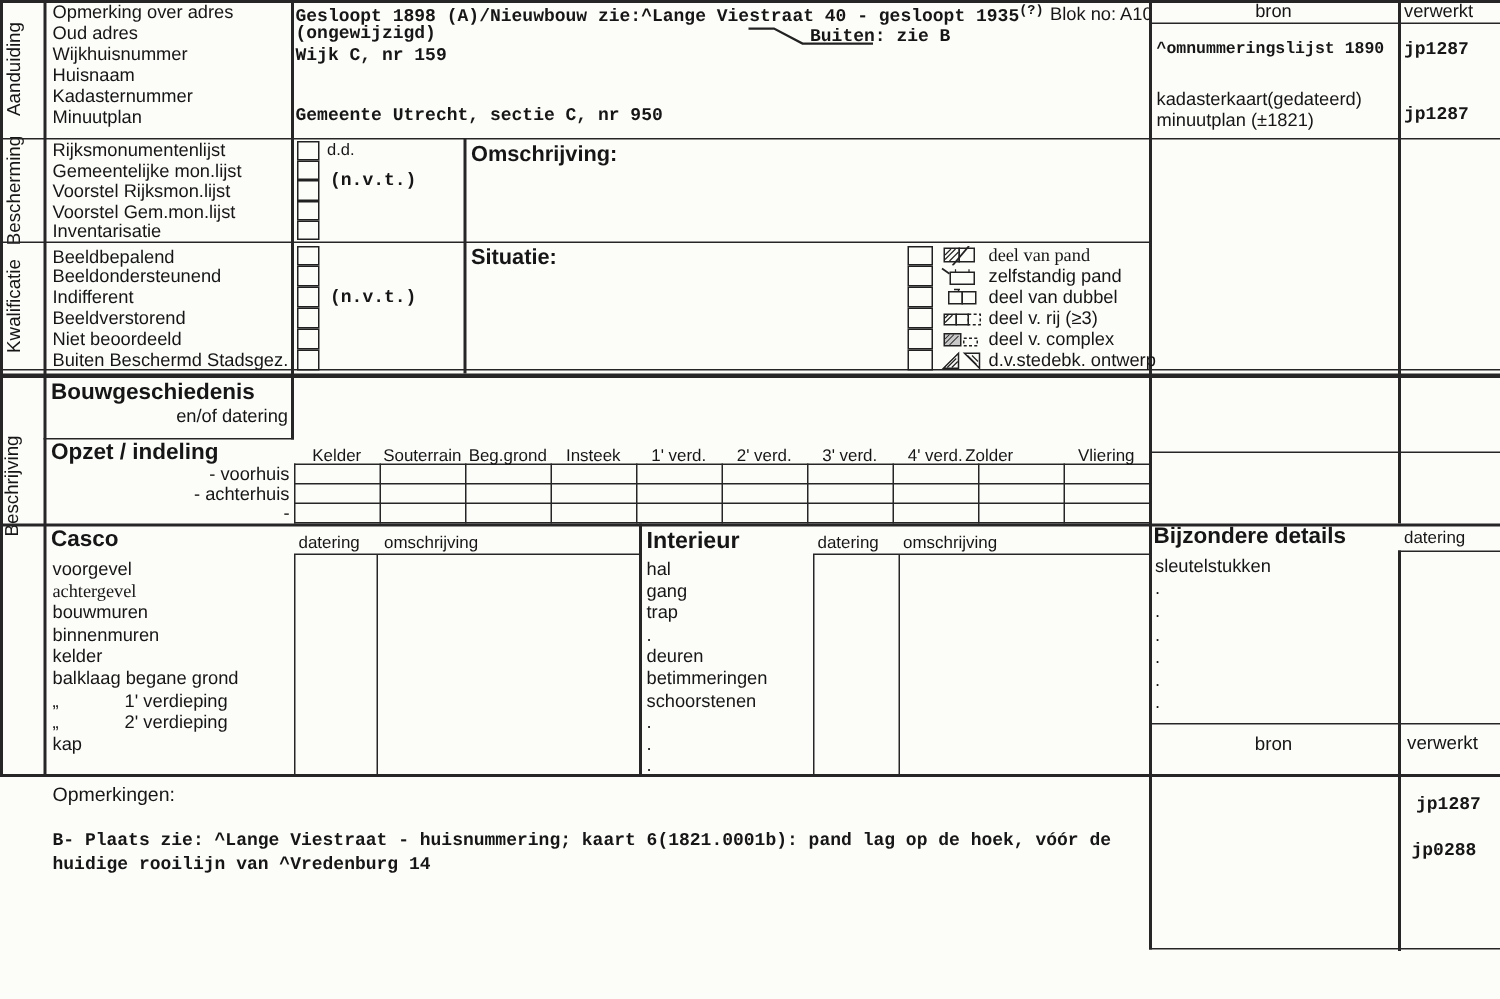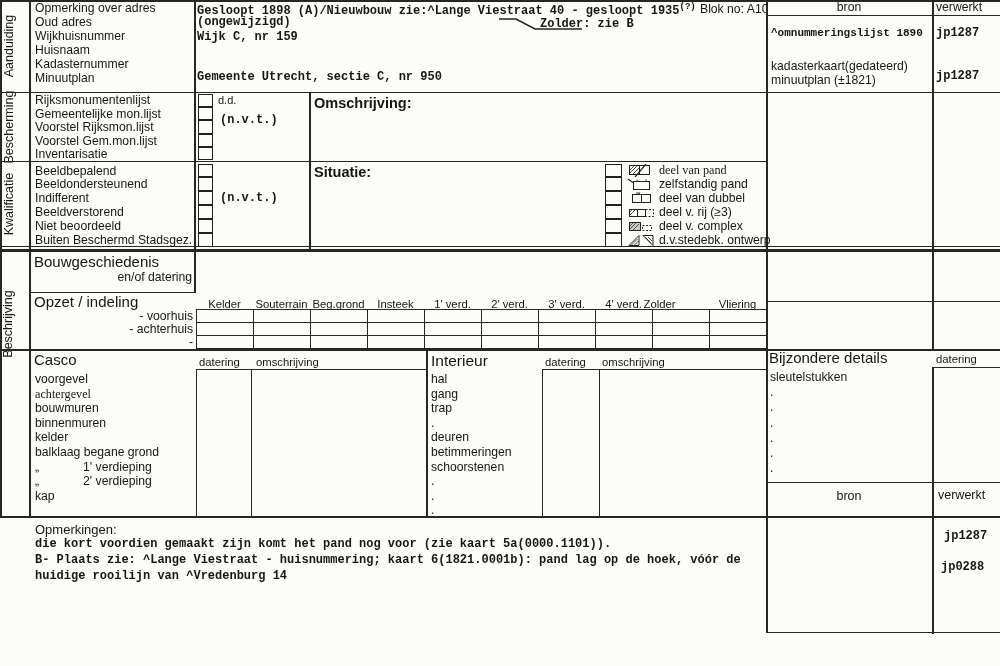--- a/index.html
+++ b/index.html
@@ -5,21 +5,21 @@
   html,body{margin:0;padding:0;background:#e8e8e4;}
   .page{position:relative;width:1000px;height:666px;background:#fcfcf9;overflow:hidden;
         color:#161616;font-family:"Liberation Sans",sans-serif;}
   .ln{position:absolute;background:#262626;}
   .t{position:absolute;white-space:pre;line-height:1.12;}
   .sans{font-family:"Liberation Sans",sans-serif;font-size:12.2px;}
   .mono{font-family:"Liberation Mono",monospace;font-size:12px;font-weight:700;}
   .mono.sm{font-size:11px;}
   .colh{font-size:11.3px;}
   .small{font-size:11px;}
-  .title{font-family:"Liberation Sans",sans-serif;font-weight:400;font-size:15px;}
+  .title{font-family:"Liberation Sans",sans-serif;font-weight:700;font-size:15px;}
   .subh{font-family:"Liberation Sans",sans-serif;font-weight:700;font-size:14.5px;}
   .cb{position:absolute;border:1.6px solid #202020;background:transparent;box-sizing:border-box;}
   .vlabel{position:absolute;transform:rotate(-90deg);text-align:center;height:26px;
           font-size:12.5px;font-family:"Liberation Sans",sans-serif;white-space:nowrap;}
   .icon{position:absolute;}
   .icon svg{display:block;}
   .arrow{position:absolute;}
   sup{font-size:9px;font-family:"Liberation Mono",monospace;font-weight:700;}
 </style>
 </head>
@@ -34,21 +34,21 @@
 
   <div class="t sans" style="left:766px;top:1px;width:166px;text-align:center;">bron</div>
   <div class="t sans" style="left:936px;top:1px;">verwerkt</div>
 
   <div class="t mono" style="left:197px;top:2px;"><span>Gesloopt 1898 (A)/Nieuwbouw zie:^Lange Viestraat 40 - gesloopt 1935</span><sup>(?)</sup></div>
   <div class="t sans" style="left:700px;top:3px;">Blok no: A10</div>
   <div class="t mono" style="left:197px;top:16px;">(ongewijzigd)</div>
   <svg class="arrow" style="left:498px;top:15px;" width="88" height="18" viewBox="0 0 88 18">
       <path d="M1 4 H18 L37 14 H84" fill="none" stroke="#222" stroke-width="1.5"></path>
     </svg>
-  <div class="t mono" style="left:540px;top:18px;">Zolder: zie B</div>
+  <div class="t mono" style="left:540px;top:18px;">Buiten: zie B</div>
   <div class="t mono" style="left:197px;top:31px;">Wijk C, nr 159</div>
   <div class="t mono" style="left:197px;top:71px;">Gemeente Utrecht, sectie C, nr 950</div>
 
   <div class="t mono sm" style="left:771px;top:27px;">^omnummeringslijst 1890</div>
   <div class="t sans" style="left:771px;top:60px;">kadasterkaart(gedateerd)</div>
   <div class="t sans" style="left:771px;top:74px;">minuutplan (±1821)</div>
   <div class="t mono" style="left:936px;top:27px;">jp1287</div>
   <div class="t mono" style="left:936px;top:70px;">jp1287</div>
 
   <div class="t sans small" style="left:218px;top:94px;">d.d.</div>
@@ -72,21 +72,20 @@
 
   <div class="t title" style="left:769px;top:350px;">Bijzondere details</div>
   <div class="t sans colh" style="left:936px;top:353px;">datering</div>
 
   <div class="t sans" style="left:766px;top:489px;width:166px;text-align:center;font-size:12.5px;">bron</div>
   <div class="t sans" style="left:938px;top:488px;font-size:12.5px;">verwerkt</div>
   <div class="t mono" style="left:944px;top:530px;">jp1287</div>
   <div class="t mono" style="left:941px;top:561px;">jp0288</div>
 
   <div class="t sans" style="left:35px;top:523px;font-size:13px;">Opmerkingen:</div>
-  <div class="t mono" style="left:35px;top:538px;">die kort voordien gemaakt zijn komt het pand nog voor (zie kaart 5a(0000.1101)).</div>
   <div class="t mono" style="left:35px;top:554px;">B- Plaats zie: ^Lange Viestraat - huisnummering; kaart 6(1821.0001b): pand lag op de hoek, vóór de</div>
   <div class="t mono" style="left:35px;top:570px;">huidige rooilijn van ^Vredenburg 14</div>
 
 <div class="ln" style="left: 0px; top: 0px; width: 1000px; height: 1.8px;"></div>
     <div class="ln" style="left: 766px; top: 14.5px; width: 234px; height: 1.4px;"></div>
     <div class="ln" style="left: 0px; top: 91.5px; width: 1000px; height: 1.8px;"></div>
     <div class="ln" style="left: 0px; top: 160.8px; width: 767px; height: 1.6px;"></div>
     <div class="ln" style="left: 0px; top: 245.5px; width: 1000px; height: 1.4px;"></div>
     <div class="ln" style="left: 0px; top: 248.8px; width: 1000px; height: 3px;"></div>
     <div class="ln" style="left: 29px; top: 291.5px; width: 167px; height: 1.5px;"></div>

